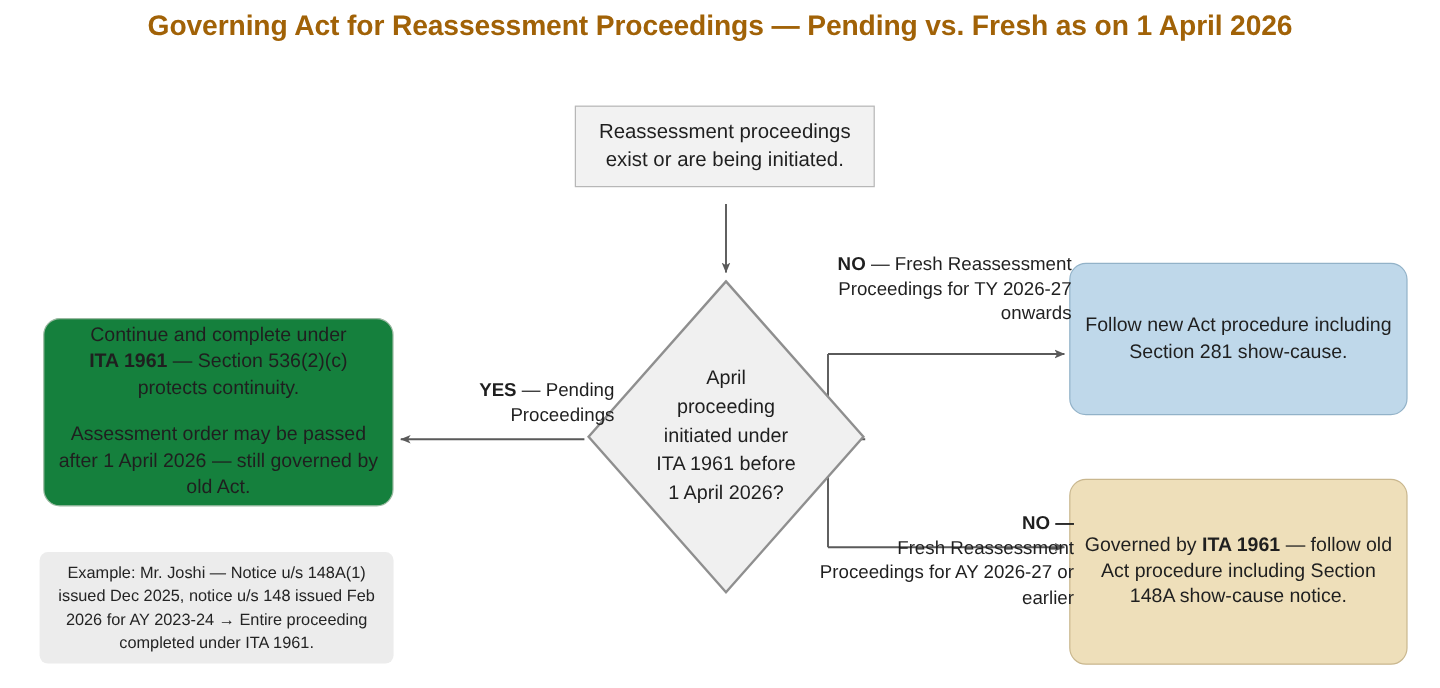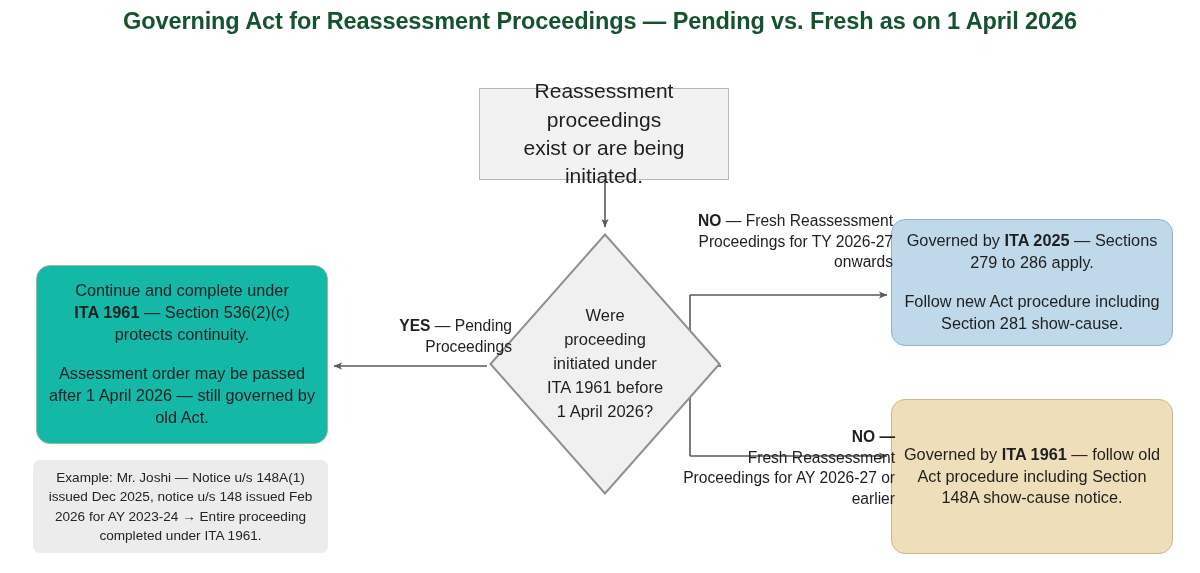--- a/index.html
+++ b/index.html
@@ -21,21 +21,21 @@
 
   
   #title {
     position: absolute;
     left: 0;
     top: 8px;
     width: 1200px;
     text-align: center;
     font-size: 23.5px;
     font-weight: bold;
-    color: #14532d;
+    color: #a16207;
     letter-spacing: -0.1px;
   }
 
   
   .node {
     position: absolute;
     box-sizing: border-box;
     display: flex;
     flex-direction: column;
     align-items: center;
@@ -50,24 +50,24 @@
   .node p + p {
     margin-top: 1.05em;
   }
   .node b { font-weight: bold; }
 
   
   #start-node {
     left: 479px;
     top: 88px;
     width: 250px;
-    height: 92px;
+    height: 68px;
     background: #f2f2f2;
     border: 1.3px solid #b7b7b7;
-    font-size: 21px;
+    font-size: 17px;
     line-height: 1.35;
     padding: 0 10px;
   }
 
   
   #decision-node {
     left: 489px;
     top: 233px;
     width: 232px;
     height: 262px;
@@ -90,22 +90,22 @@
   .rounded-node {
     border-radius: 14px;
     font-size: 16.3px;
     line-height: 1.34;
     padding: 8px 10px;
   }
   #pending-node {
     left: 36px;
     top: 265px;
     width: 292px;
-    height: 179px;
-    background: #14b8a6;
+    height: 157px;
+    background: #15803d;
     border: 1.3px solid #9ab9a1;
   }
   #fresh-new-act-node {
     left: 891px;
     top: 219px;
     width: 282px;
     height: 127px;
     background: #bfd8ea;
     border: 1.3px solid #92b2c8;
   }
@@ -205,21 +205,21 @@
   <div class="node" id="start-node">
     <p>Reassessment proceedings</p>
     <p style="margin-top:0">exist or are being initiated.</p>
   </div>
 
   <div class="node" id="decision-node">
     <svg class="diamond-shape" viewBox="0 0 232 262" preserveAspectRatio="none" xmlns="http://www.w3.org/2000/svg">
       <polygon points="116,1.5 230.5,131 116,260.5 1.5,131" fill="#f0f0f0" stroke="#8f8f8f" stroke-width="2"></polygon>
     </svg>
     <div class="diamond-label">
-      <p style="margin-top:0">Were</p>
+      <p style="margin-top:0">April</p>
       <p style="margin-top:0">proceeding</p>
       <p style="margin-top:0">initiated under</p>
       <p style="margin-top:0">ITA 1961 before</p>
       <p style="margin-top:0">1 April 2026?</p>
     </div>
   </div>
 
   <div class="node rounded-node" id="pending-node">
     <p style="margin-top:0">
       <span>Continue and complete under</span>
@@ -227,23 +227,20 @@
       <b>ITA 1961</b><span> — Section 536(2)(c) protects continuity.</span>
     </p>
     <p>Assessment order may be passed after 1 April 2026 — still governed by old Act.</p>
   </div>
 
   <div class="node" id="example-note">
     <p>Example: Mr. Joshi — Notice u/s 148A(1) issued Dec 2025, notice u/s 148 issued Feb 2026 for AY 2023-24 → Entire proceeding completed under ITA 1961.</p>
   </div>
 
   <div class="node rounded-node" id="fresh-new-act-node">
-    <p style="margin-top:0">
-      <span>Governed by </span><b>ITA 2025</b><span> — Sections 279 to 286 apply.</span>
-    </p>
     <p>Follow new Act procedure including Section 281 show-cause.</p>
   </div>
 
   <div class="node rounded-node" id="fresh-old-act-node">
     <p style="margin-top:0">
       <span>Governed by </span><b>ITA 1961</b><span> — follow old Act procedure including Section 148A show-cause notice.</span>
     </p>
   </div>
 
   <div class="edge-label" id="edge-label-yes">

